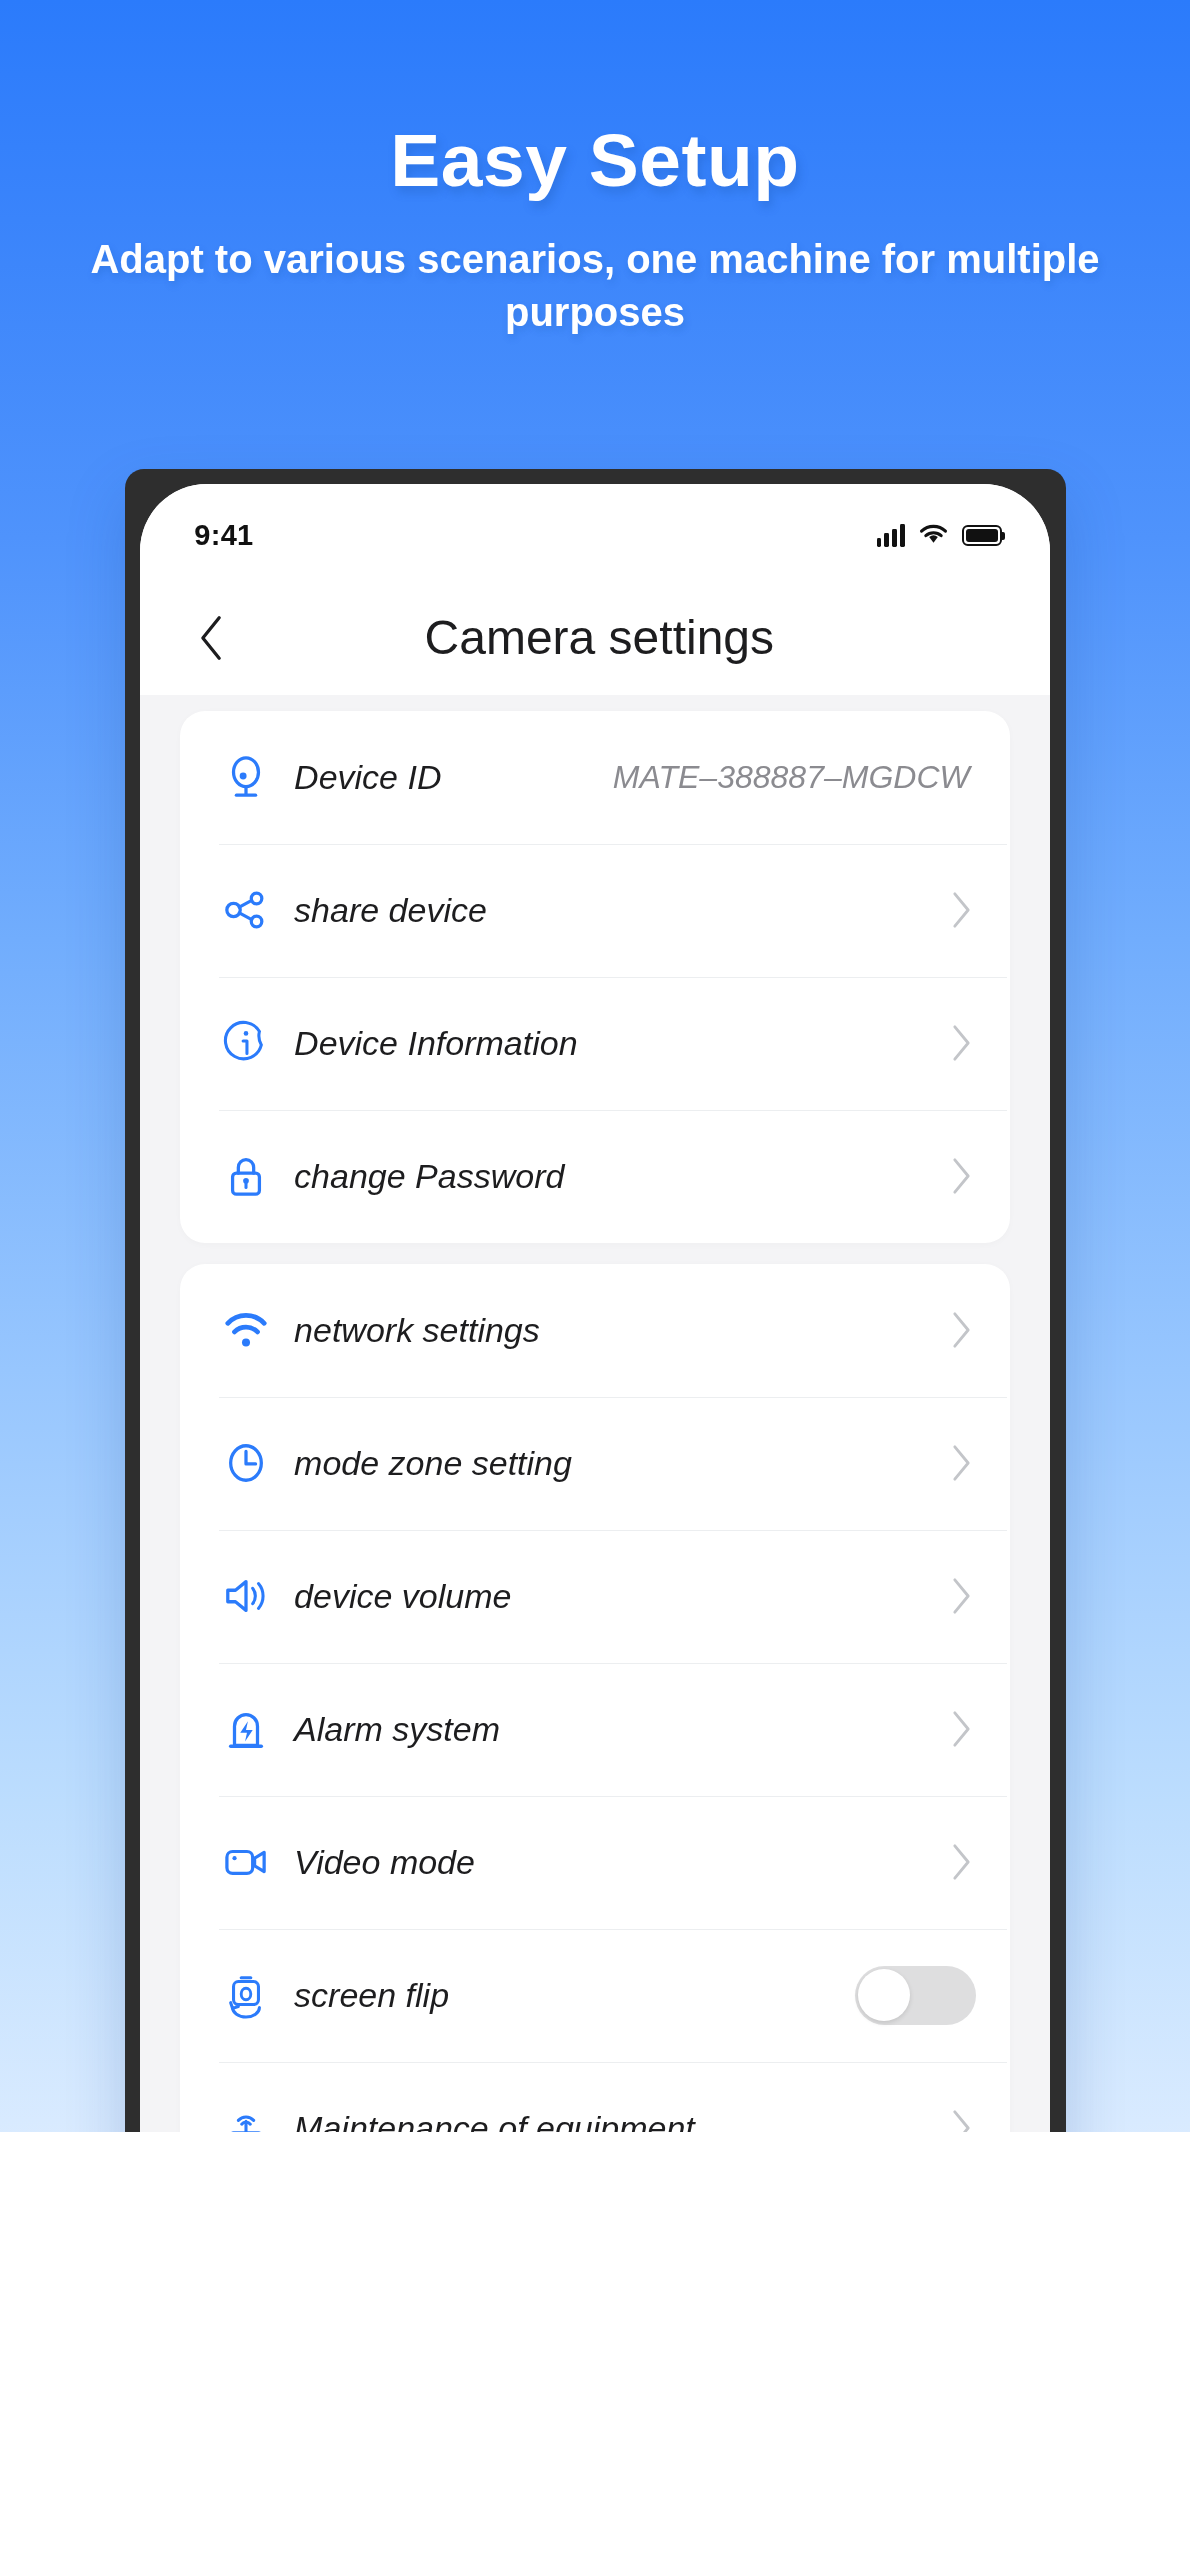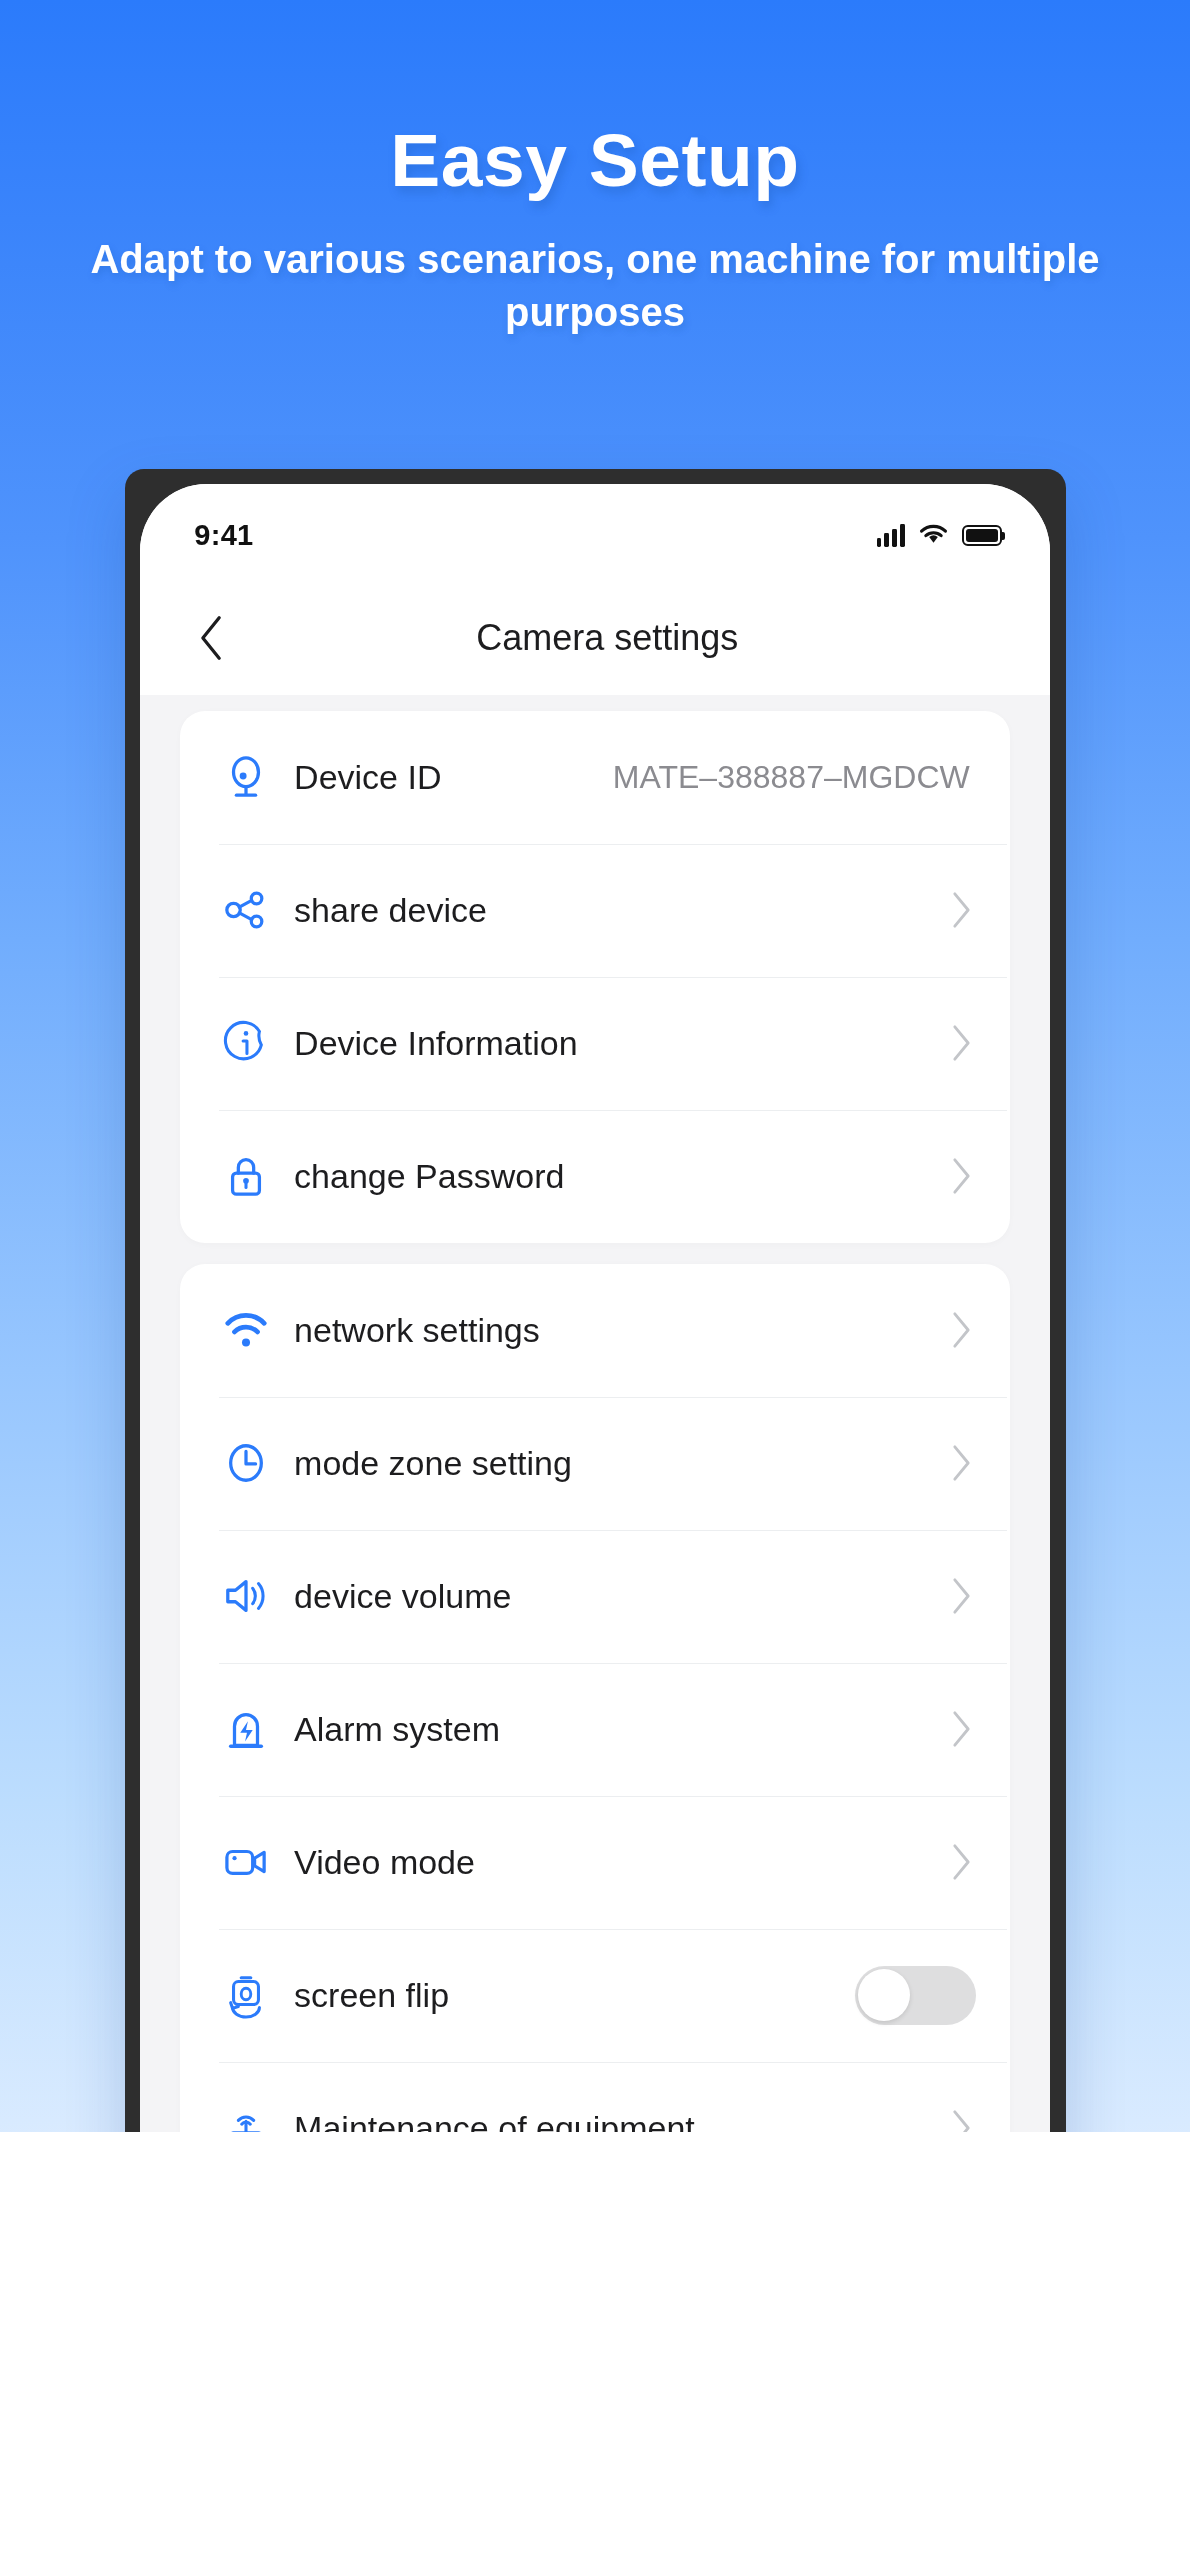--- a/index.html
+++ b/index.html
@@ -191,24 +191,24 @@
   }
   .nav-back {
     width: 59px;
     height: 59px;
     display: flex;
     align-items: center;
     justify-content: center;
   }
   .nav-title {
     position: absolute;
-    left: 12px;
+    left: 4px;
     width: 100%;
     text-align: center;
-    font-size: 36px;
+    font-size: 48px;
     color: #1d1d1f;
     pointer-events: none;
   }
 
   
   .content {
     background: #f4f4f6;
     padding: 15.3px 40px 0 40px;
     box-sizing: border-box;
     height: 1752px;
@@ -221,20 +221,21 @@
     box-shadow: 0 1.9px 7.7px rgba(0,0,0,0.025);
     overflow: hidden;
   }
   .row {
     position: relative;
     display: flex;
     align-items: center;
     height: 133px;
     padding: 0 31px 0 35px;
     box-sizing: border-box;
+    font-style: italic;
   }
   .row + .row::before {
     content: "";
     position: absolute;
     left: 35px;
     right: 0;
     top: 0;
     height: 1px;
     background: #eceef0;
   }

